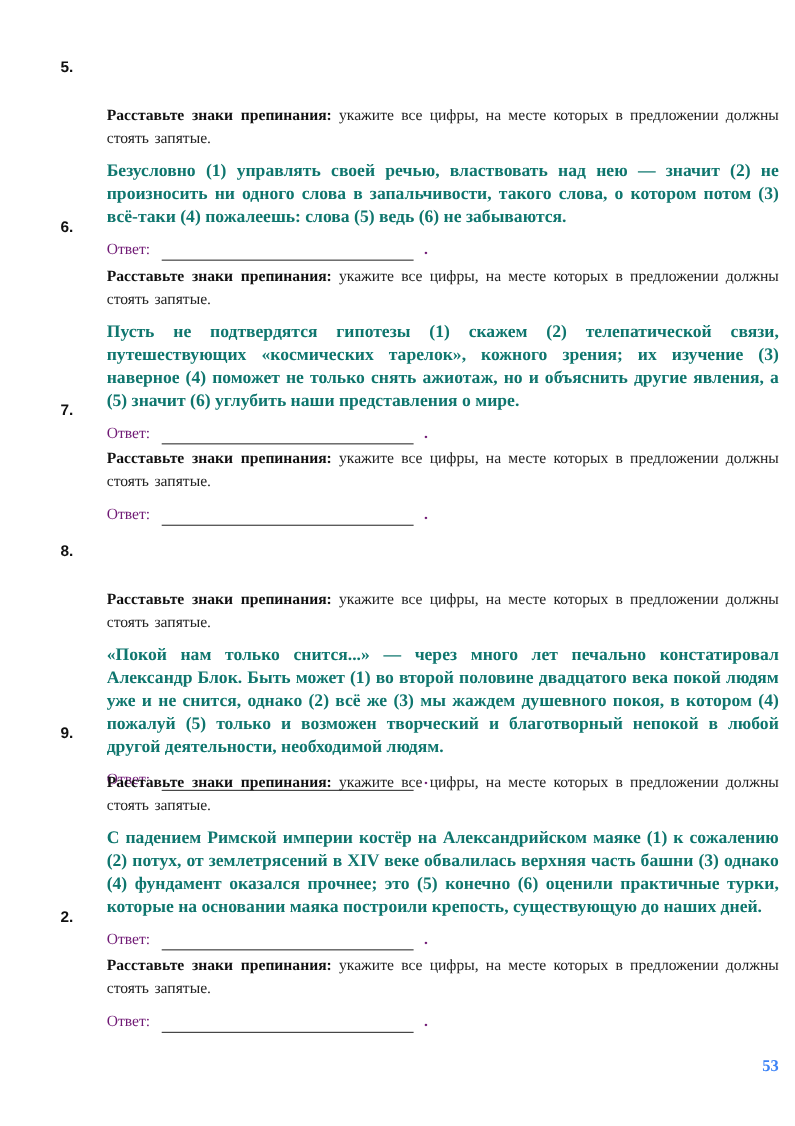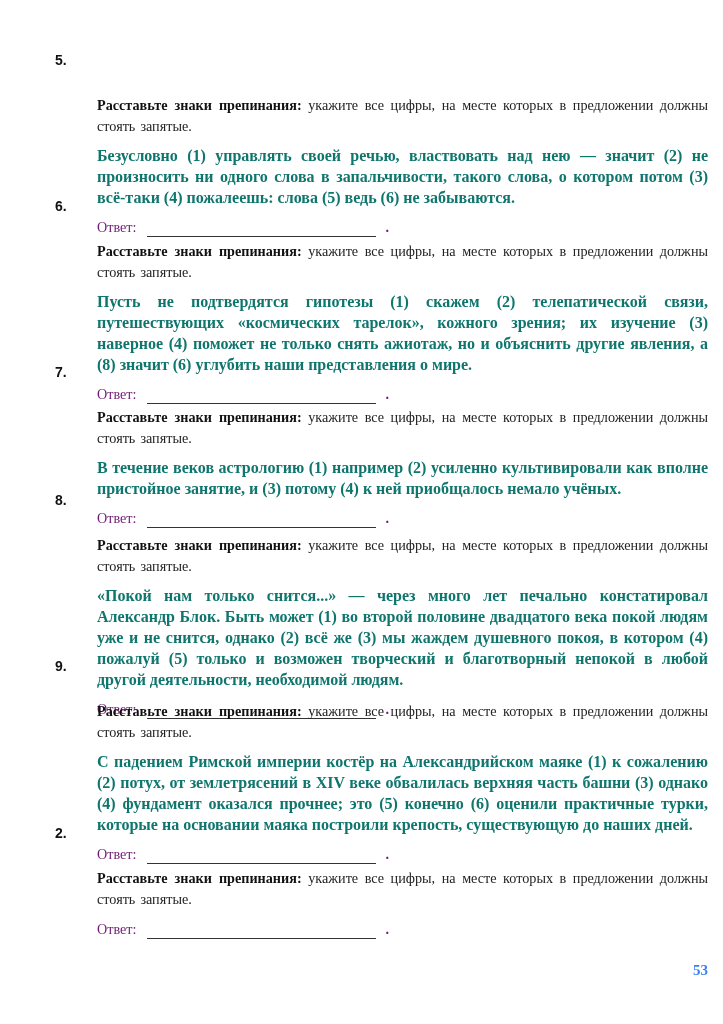--- a/index.html
+++ b/index.html
@@ -106,34 +106,33 @@
         <span class="answer-line"></span>
         <span class="answer-dot">.</span>
       </div>
     </div>
   </div>
 
   <div class="task" style="top:196px;">
     <div class="task-num">6.</div>
     <div class="task-body">
       <p class="instr"><b>Расставьте знаки препинания:</b><span> укажите все цифры, на месте которых в предложении должны стоять запятые.</span></p>
-      <p class="sentence">Пусть не подтвердятся гипотезы (1) скажем (2) телепатической связи, путешествующих «космических тарелок», кожного зрения; их изучение (3) наверное (4) поможет не только снять ажиотаж, но и объяснить другие явления, а (8) значит (6) углубить наши представления о мире.</p>
+      <p class="sentence">Пусть не подтвердятся гипотезы (1) скажем (2) телепатической связи, путешествующих «космических тарелок», кожного зрения; их изучение (3) наверное (4) поможет не только снять ажиотаж, но и объяснить другие явления, а (5) значит (6) углубить наши представления о мире.</p>
       <div class="answer">
         <span class="answer-label">Ответ:</span>
         <span class="answer-line"></span>
         <span class="answer-dot">.</span>
       </div>
     </div>
   </div>
 
   <div class="task" style="top:362px;">
     <div class="task-num">7.</div>
     <div class="task-body">
       <p class="instr"><b>Расставьте знаки препинания:</b><span> укажите все цифры, на месте которых в предложении должны стоять запятые.</span></p>
-      <p class="sentence">В течение веков астрологию (1) например (2) усиленно культивировали как вполне пристойное занятие, и (3) потому (4) к ней приобщалось немало учёных.</p>
       <div class="answer">
         <span class="answer-label">Ответ:</span>
         <span class="answer-line"></span>
         <span class="answer-dot">.</span>
       </div>
     </div>
   </div>
 
   <div class="task" style="top:490px;">
     <div class="task-num">8.</div>

